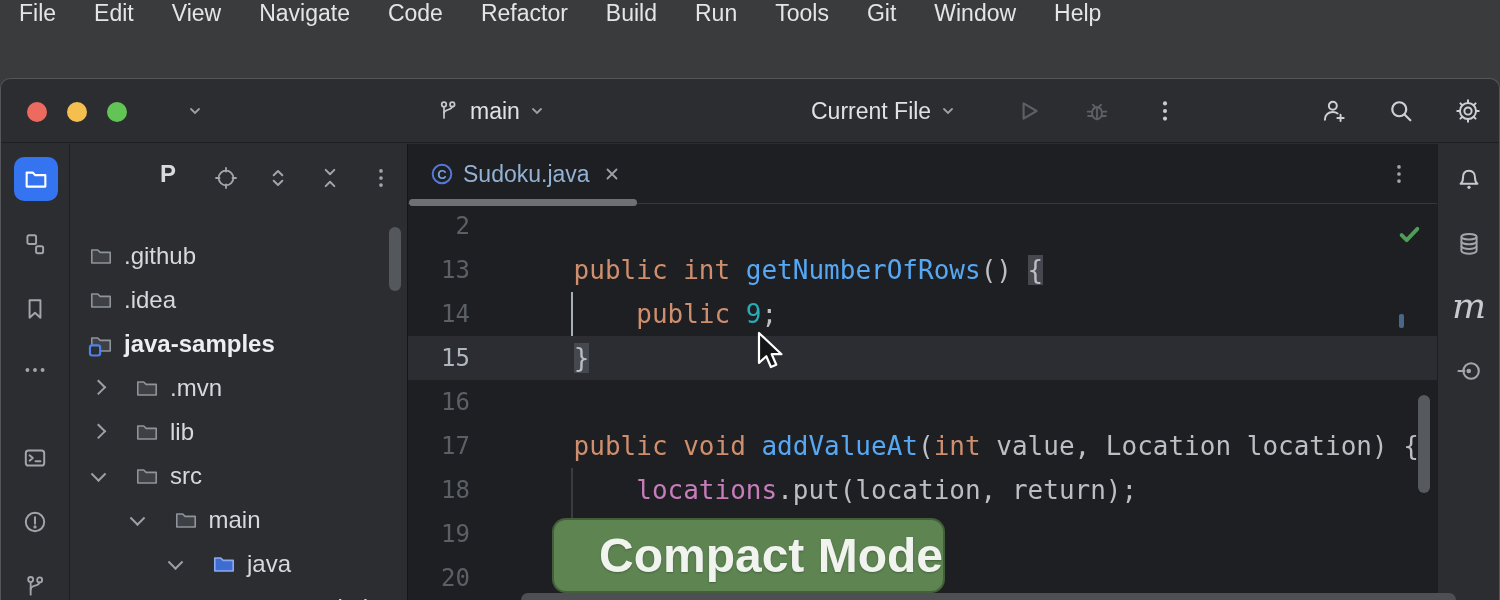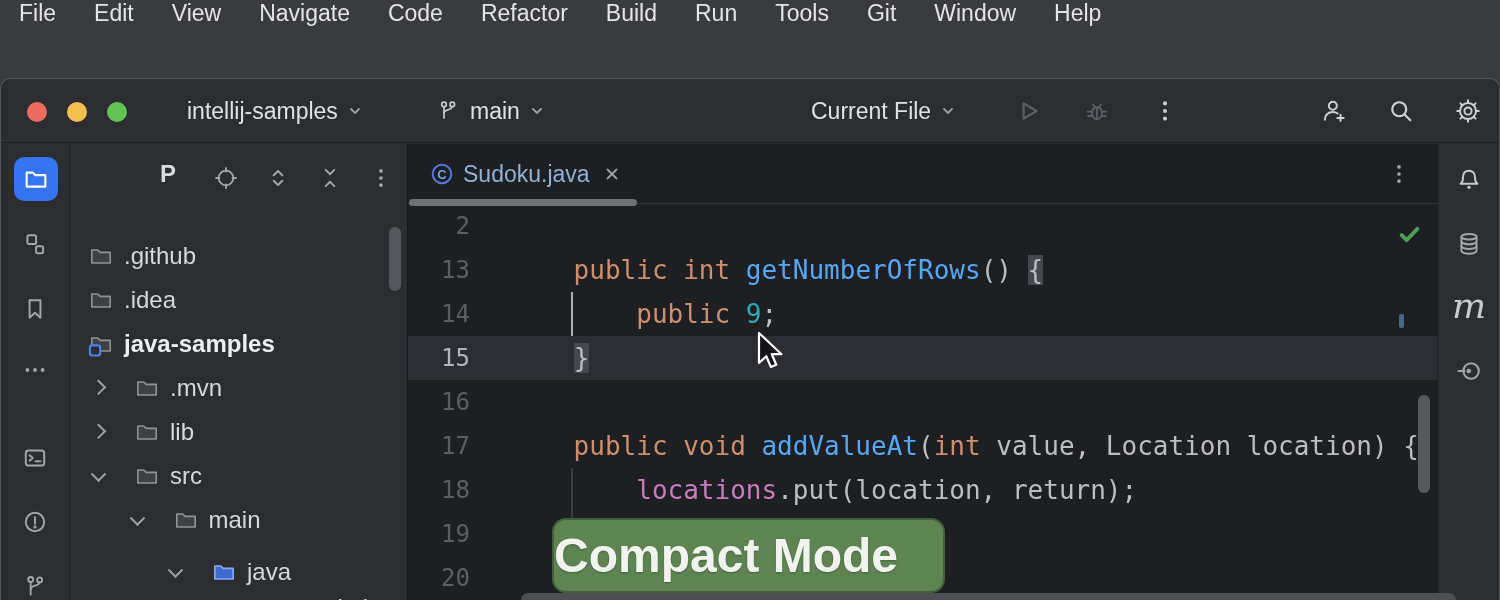--- a/index.html
+++ b/index.html
@@ -62,21 +62,21 @@
   .code-line { position:absolute; left:103px; height:44px; line-height:44px; white-space:pre;
                font-family:"DejaVu Sans Mono", monospace; font-size:26px; color:#bcbec4; }
   .tk-kw { color:#cf8e6d; } .tk-fn { color:#56a8f5; } .tk-num { color:#2aacb8; }
   .tk-fld { color:#c77dbb; } .tk-pl { color:#bcbec4; } .tk-hl { background:#45484e; }
 
   .check-mark { position:absolute; left:988px; top:17px; }
   .change-marker { position:absolute; left:991px; top:110px; width:5px; height:14px; background:#47688a; border-radius:2px; }
   .ed-scroll { position:absolute; left:1010px; top:191px; width:12px; height:98px; background:#56595e; border-radius:6px; z-index:4; }
 
   .compact-badge { position:absolute; left:144px; top:314px; width:393px; height:75px; background:#5e8452;
-                   border:2px solid rgba(0,0,0,0.28); border-radius:14px; display:flex; align-items:center; justify-content:flex-start;
+                   border:2px solid rgba(0,0,0,0.28); border-radius:14px; display:flex; align-items:center; justify-content:flex-end;
                    font-size:48px; font-weight:bold; color:#f1f3ef; z-index:5; text-shadow:0 1px 2px rgba(0,0,0,0.25); }
 
   .bottom-popup-edge { position:absolute; left:520px; bottom:0; width:935px; height:7px; background:#4d4f52;
                        border-radius:8px 8px 0 0; z-index:6; }
 
   .cursor { position:absolute; left:757px; top:331px; z-index:50; }
 
   svg.ic { display:block; }
 </style>
 </head>
@@ -100,21 +100,20 @@
     </div>
 
   <div class="window">
 
     <div class="titlebar">
       <div class="light" style="left:26px;background:#ed6a5e"></div>
       <div class="light" style="left:66px;background:#f5bf4f"></div>
       <div class="light" style="left:106px;background:#62c454"></div>
 
       <div class="tb-item" style="left:186px">
-        <span>intellij-samples</span>
         <span>
           <svg class="ic" width="16" height="16" viewBox="0 0 16 16">
               <path d="M4 6 l4 4 4 -4" stroke="#9da0a8" stroke-width="1.8" fill="none" stroke-linecap="round"></path>
             </svg>
         </span>
       </div>
 
       <div class="tb-item" style="left:436px">
         <span>
           <svg class="ic" width="24" height="24" viewBox="0 0 24 24" fill="none" stroke="#c6c8cd" stroke-width="1.7" stroke-linecap="round">
@@ -315,21 +314,21 @@
             </div>
             <div class="tree-row" style="top: 326px;">
               <span class="chev expanded" style="left: 61.5px;"></span>
               <span class="t-icon" style="left: 102.5px;">
                 <svg class="ic" width="26" height="26" viewBox="0 0 24 24">
                   <path d="M3.5 6.5 H9 L11.2 8.7 H20.5 V18.5 H3.5 Z" fill="#3e4044" stroke="#8f939b" stroke-width="1.5" stroke-linejoin="round"></path>
                 </svg>
               </span>
               <span class="t-label" style="left: 138.5px;">main</span>
             </div>
-            <div class="tree-row" style="top: 378px;">
+            <div class="tree-row" style="top: 370px;">
               <span class="chev expanded" style="left: 100px;"></span>
               <span class="t-icon" style="left: 141px;">
                 <svg class="ic" width="26" height="26" viewBox="0 0 24 24">
                   <path d="M3.5 6.5 H9 L11.2 8.7 H20.5 V18.5 H3.5 Z" fill="#3e6cd1" stroke="#8aa9f2" stroke-width="1.5" stroke-linejoin="round"></path>
                 </svg>
               </span>
               <span class="t-label" style="left: 177px;">java</span>
             </div>
             <div class="tree-row" style="top: 414px;">
               <span class="chev expanded" style="left: 138.5px;"></span>

